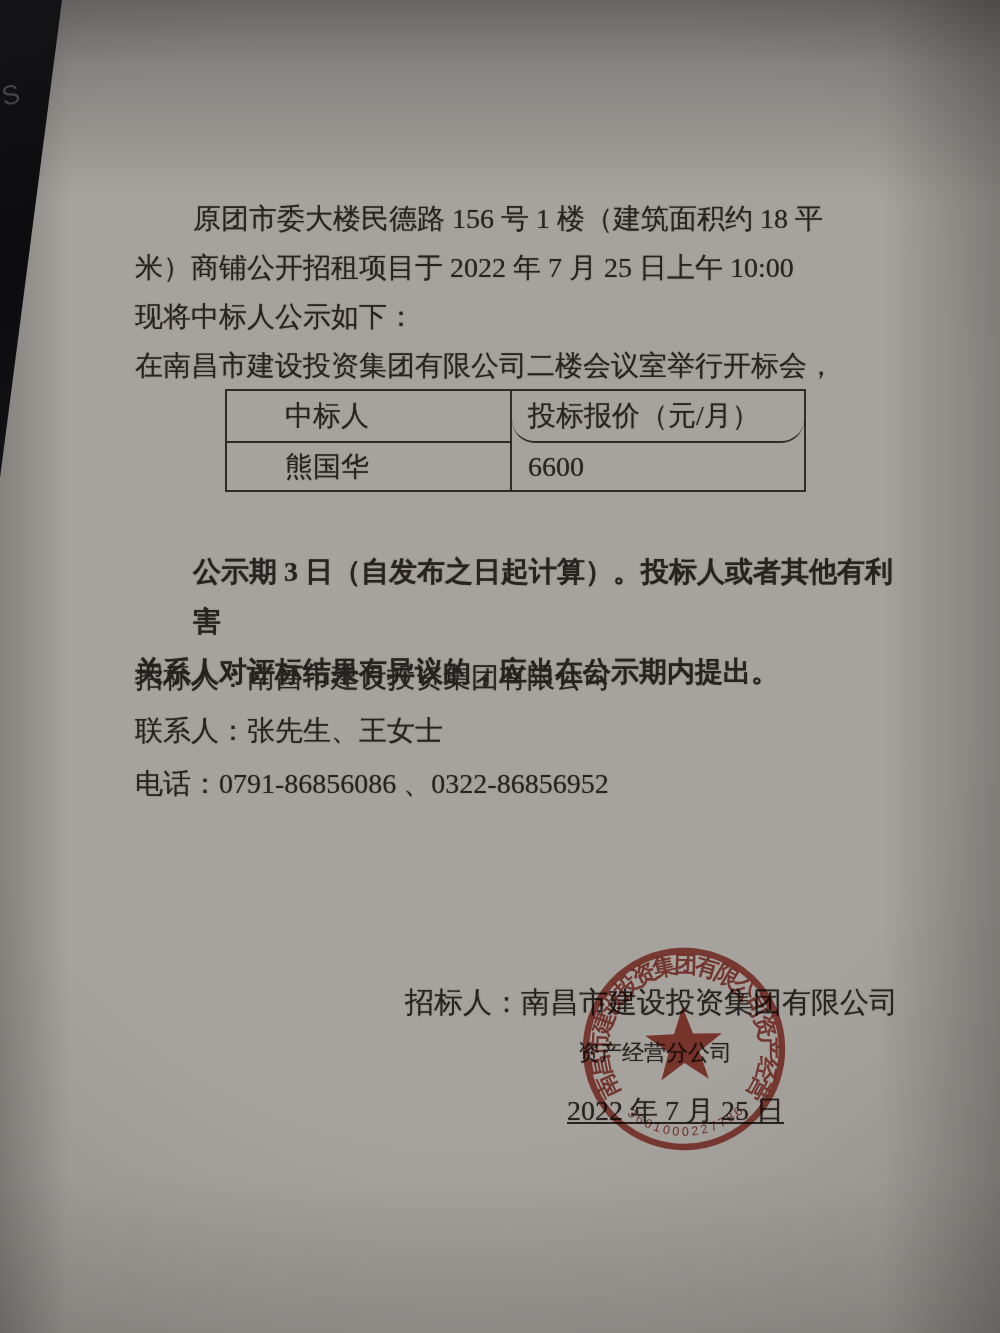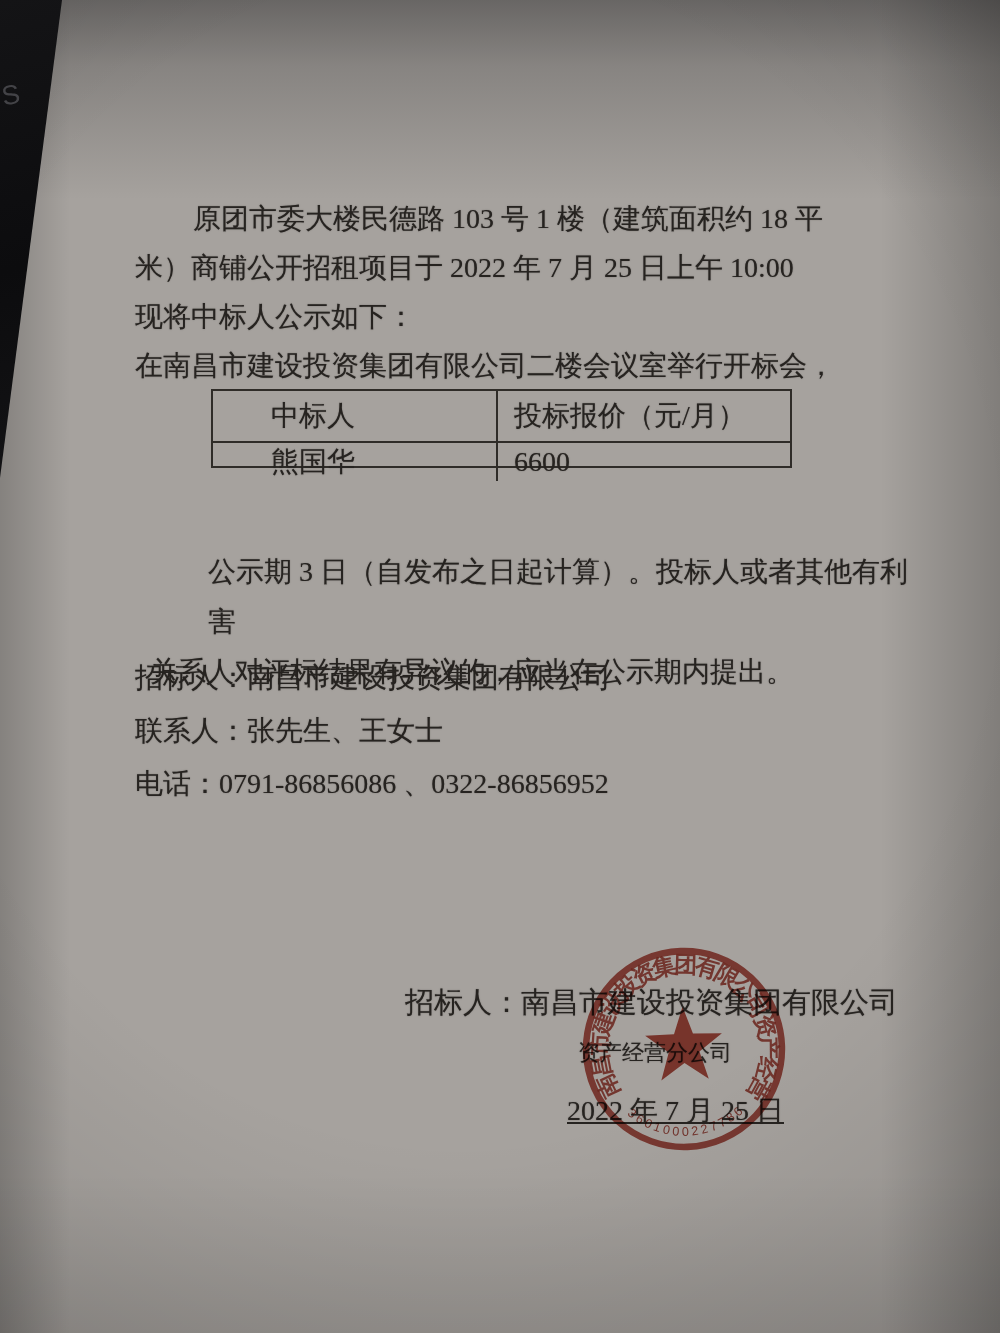--- a/index.html
+++ b/index.html
@@ -30,29 +30,29 @@
   }
   .title{
     position:absolute;left:60px;top:76px;width:880px;
     text-align:center;font-weight:700;font-size:37px;line-height:57px;
     letter-spacing:1px;
   }
   .para{position:absolute;font-size:28px;line-height:49px;}
   .intro{left:135px;top:194px;width:740px;}
   .indent{padding-left:58px;}
   .doc-table{
-    position:absolute;left:211px;top:389px;width:581px;height:79px;
+    position:absolute;left:225px;top:389px;width:581px;height:103px;
     display:grid;grid-template-columns:285px 1fr;grid-template-rows:52px 1fr;
     border:2px solid #2f2c28;box-sizing:border-box;
   }
   .cell{display:flex;align-items:center;font-size:28px;box-sizing:border-box;}
   .cell.c1{border-right:2px solid #2f2c28;padding-left:58px;}
-  .cell.c2{padding-left:16px;}
+  .cell.c2{padding-left:16px;border-radius:23px;}
   .cell.head{border-bottom:2px solid #2f2c28;}
-  .notice{left:150px;top:547px;width:760px;line-height:50px;}
+  .notice{left:135px;top:547px;width:760px;line-height:50px;font-weight:bold;}
   .infoblock{left:135px;top:651px;width:760px;line-height:53px;}
   .sigline{position:absolute;font-size:29px;white-space:nowrap;}
   .seal{
     position:absolute;left:578px;top:943px;width:212px;height:212px;
     mix-blend-mode:multiply;opacity:.95;transform:rotate(-2deg);
   }
   .seal-ring{fill:none;stroke:#a83529;stroke-width:6.5;stroke-opacity:.88;}
   .seal-star{fill:#ad392c;fill-opacity:.93;}
   .seal-ring-text{
     font-family:"Liberation Serif","DejaVu Serif",serif;
@@ -70,21 +70,21 @@
 <div class="photo">
 
   <div class="wedge">
     <span class="bg-letter">S</span>
   </div>
 
   <div class="title ink">
   </div>
 
   <div class="para intro ink">
-    <div class="indent">原团市委大楼民德路 103 号 1 楼（建筑面积约 18 平</div>
+    <div class="indent">原团市委大楼民德路 156 号 1 楼（建筑面积约 18 平</div>
     <div>米）商铺公开招租项目于 2022 年 7 月 25 日上午 10:00</div>
     <div>现将中标人公示如下：</div>
     <div>在南昌市建设投资集团有限公司二楼会议室举行开标会，</div>
   </div>
 
   <div class="doc-table ink">
     <div class="cell head c1">中标人</div>
     <div class="cell head c2">投标报价（元/月）</div>
     <div class="cell c1">熊国华</div>
     <div class="cell c2">6600</div>

